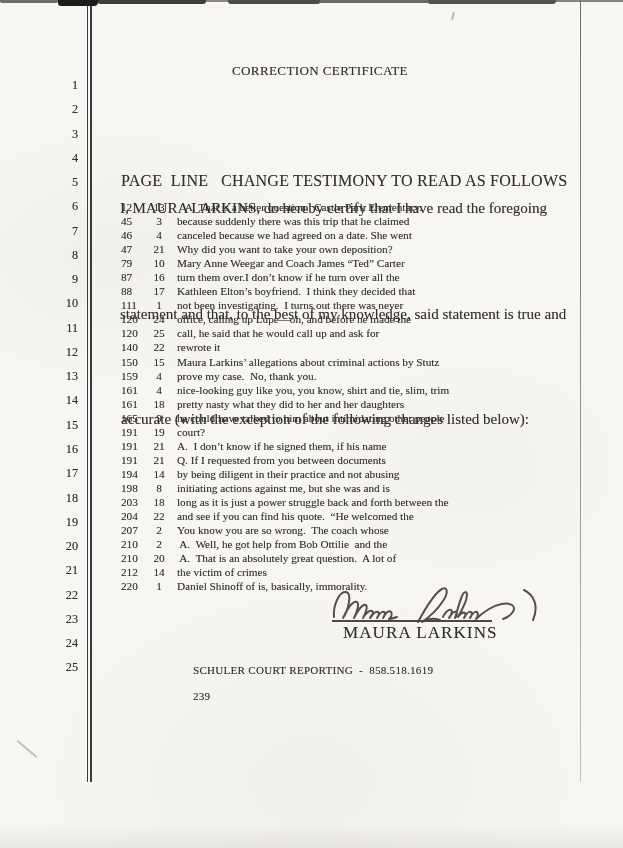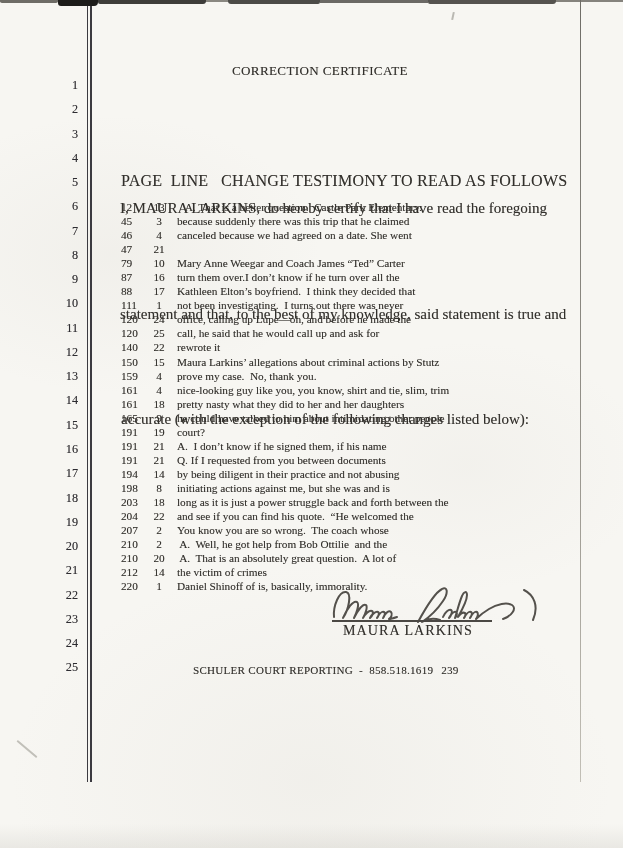--- a/index.html
+++ b/index.html
@@ -43,24 +43,24 @@
   .para{position:absolute;left:120px;top:90px;width:410px;font-size:15px;line-height:26.35px;white-space:pre;text-align:center;}
   .cols-header{position:absolute;left:121px;top:172px;font-size:16px;letter-spacing:0.25px;white-space:pre;}
   .ctable{position:absolute;left:121px;top:200px;width:440px;font-size:11.2px;line-height:14.05px;}
   .crow{display:flex;}
   .c-page{width:24px;flex:none;}
   .c-line{width:20px;margin-left:4px;flex:none;text-align:center;}
   .c-text{margin-left:8px;white-space:pre;}
   
   .sig-svg{position:absolute;left:330px;top:585px;}
   .sig-underline{position:absolute;left:332px;top:620px;width:160px;height:1.5px;background:#4b4844;}
-  .sig-name{position:absolute;left:343px;top:623px;font-size:14px;letter-spacing:1.1px;}
-  
-  .footer{position:absolute;left:193px;top:664px;display:flex;gap:8px;
-    font-size:11px;letter-spacing:0.3px;white-space:pre;}
+  .sig-name{position:absolute;left:343px;top:623px;font-size:17px;letter-spacing:1.1px;}
+  
+  .footer{position:absolute;left:193px;top:664px;display:flex;gap:14px;
+    font-size:11px;letter-spacing:0.3px;white-space:pre;flex-direction:column;}
 </style>
 </head>
 <body>
 
 <div class="page">
 
   <div class="edge-base"></div>
   <div class="smudge sm-a"></div>
   <div class="smudge sm-b"></div>
   <div class="smudge sm-c"></div>
@@ -160,20 +160,21 @@
 
       <div class="crow">
         <span class="c-page">46</span>
         <span class="c-line">4</span>
         <span class="c-text">canceled because we had agreed on a date. She went</span>
       </div>
 
       <div class="crow">
         <span class="c-page">47</span>
         <span class="c-line">21</span>
+        <span class="c-text">Why did you want to take your own deposition?</span>
       </div>
 
       <div class="crow">
         <span class="c-page">79</span>
         <span class="c-line">10</span>
         <span class="c-text">Mary Anne Weegar and Coach James “Ted” Carter</span>
       </div>
 
       <div class="crow">
         <span class="c-page">87</span>

